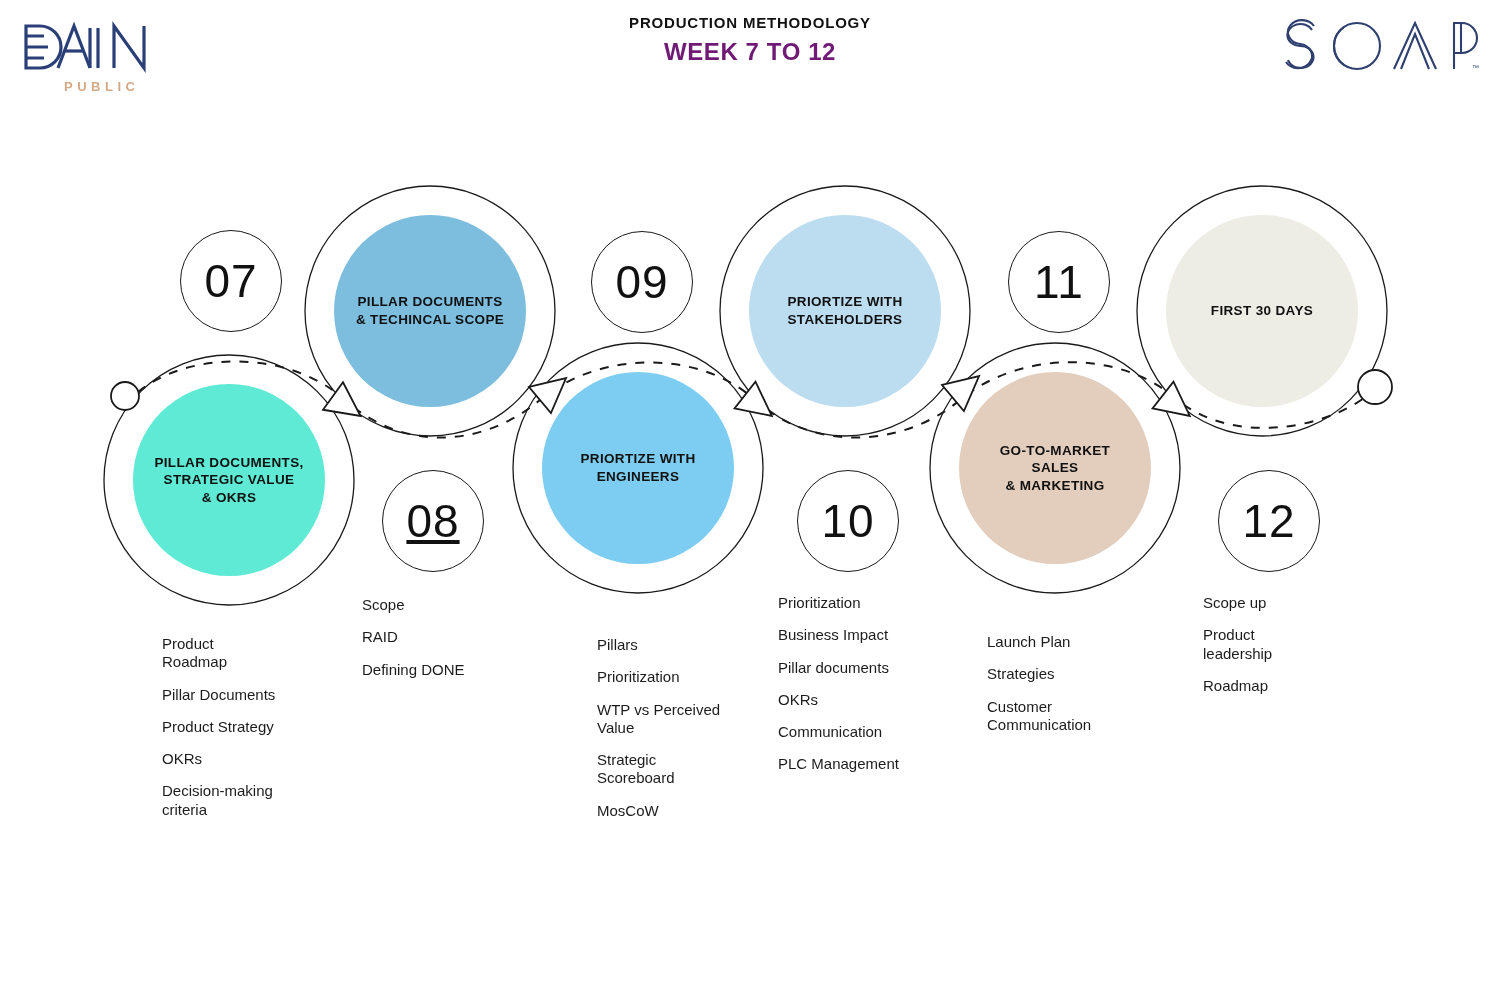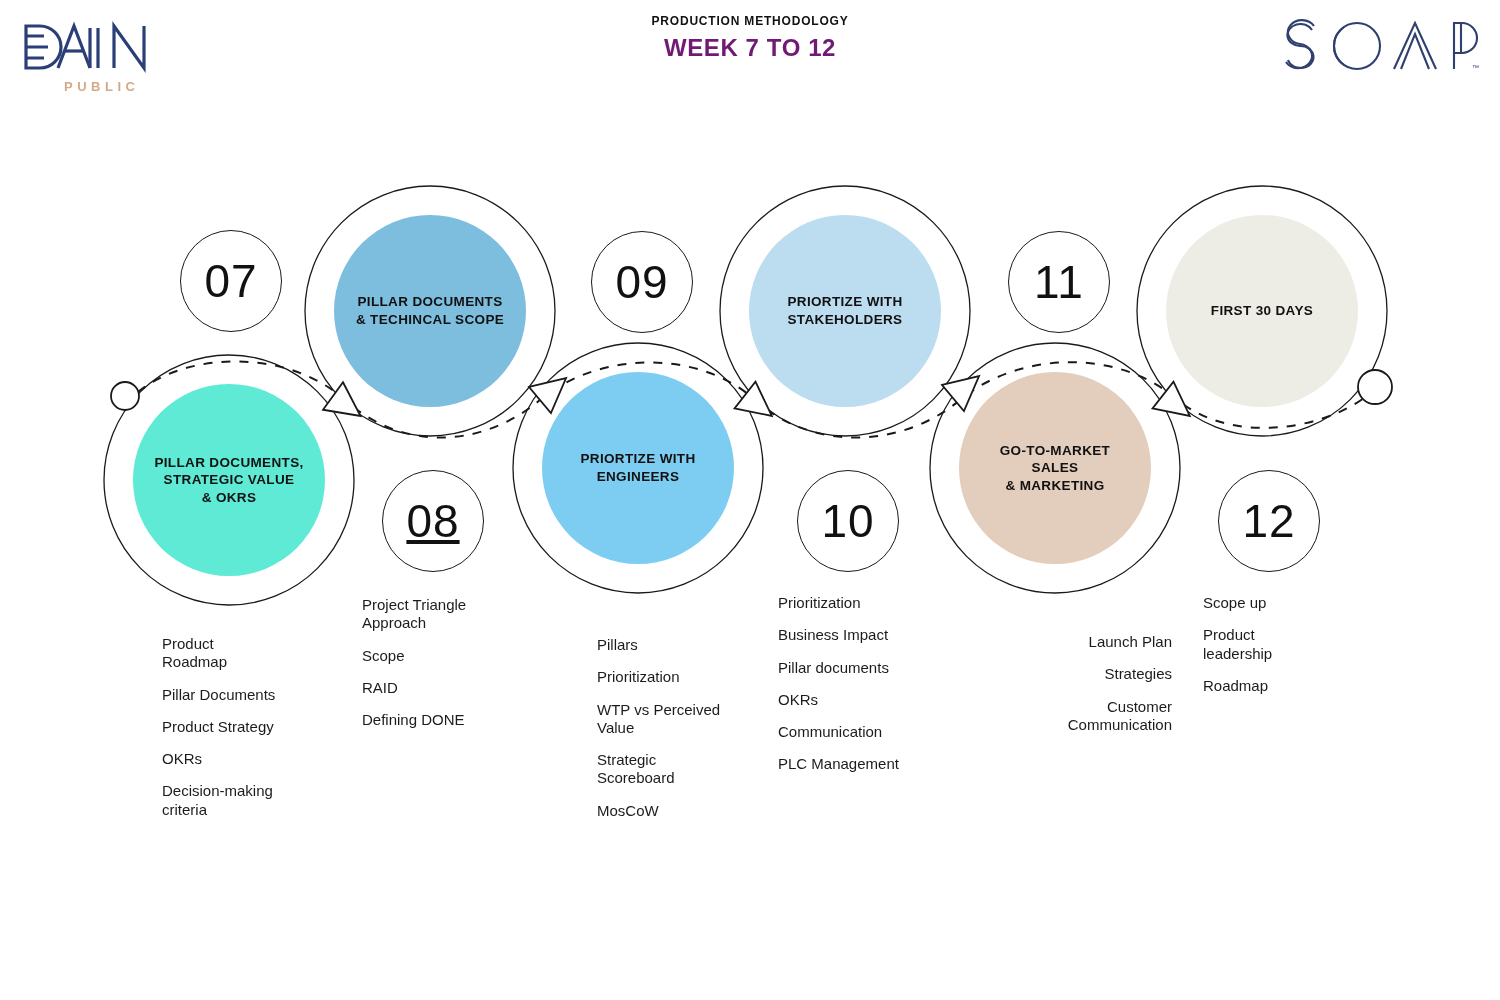--- a/index.html
+++ b/index.html
@@ -18,21 +18,21 @@
 
   
   #header-block {
     position: absolute;
     left: 0;
     top: 14px;
     width: 1500px;
     text-align: center;
   }
   #header-eyebrow {
-    font-size: 12px;
+    font-size: 15px;
     font-weight: bold;
     letter-spacing: 0.8px;
     color: #111111;
     line-height: 1.2;
   }
   #header-title {
     margin-top: 6px;
     font-size: 24px;
     font-weight: bold;
     letter-spacing: 0.6px;
@@ -253,22 +253,20 @@
   <div class="detail-item">Product
 Roadmap</div>
   <div class="detail-item">Pillar Documents</div>
   <div class="detail-item">Product Strategy</div>
   <div class="detail-item">OKRs</div>
   <div class="detail-item">Decision-making
 criteria</div>
 </div>
 
 <div class="detail-list" style="left:362px; top:596px; width:180px;">
-  <div class="detail-item">Project Triangle
-Approach</div>
   <div class="detail-item">Scope</div>
   <div class="detail-item">RAID</div>
   <div class="detail-item">Defining DONE</div>
 </div>
 
 <div class="detail-list" style="left:597px; top:636px; width:180px;">
   <div class="detail-item">Pillars</div>
   <div class="detail-item">Prioritization</div>
   <div class="detail-item">WTP vs Perceived
 Value</div>
@@ -279,21 +277,21 @@
 
 <div class="detail-list" style="left:778px; top:594px; width:185px;">
   <div class="detail-item">Prioritization</div>
   <div class="detail-item">Business Impact</div>
   <div class="detail-item">Pillar documents</div>
   <div class="detail-item">OKRs</div>
   <div class="detail-item">Communication</div>
   <div class="detail-item">PLC Management</div>
 </div>
 
-<div class="detail-list" style="left:987px; top:633px; width:185px;text-align:right;">
+<div class="detail-list" style="left:987px; top:633px; width:185px;">
   <div class="detail-item">Launch Plan</div>
   <div class="detail-item">Strategies</div>
   <div class="detail-item">Customer
 Communication</div>
 </div>
 
 <div class="detail-list" style="left:1203px; top:594px; width:180px;">
   <div class="detail-item">Scope up</div>
   <div class="detail-item">Product
 leadership</div>

